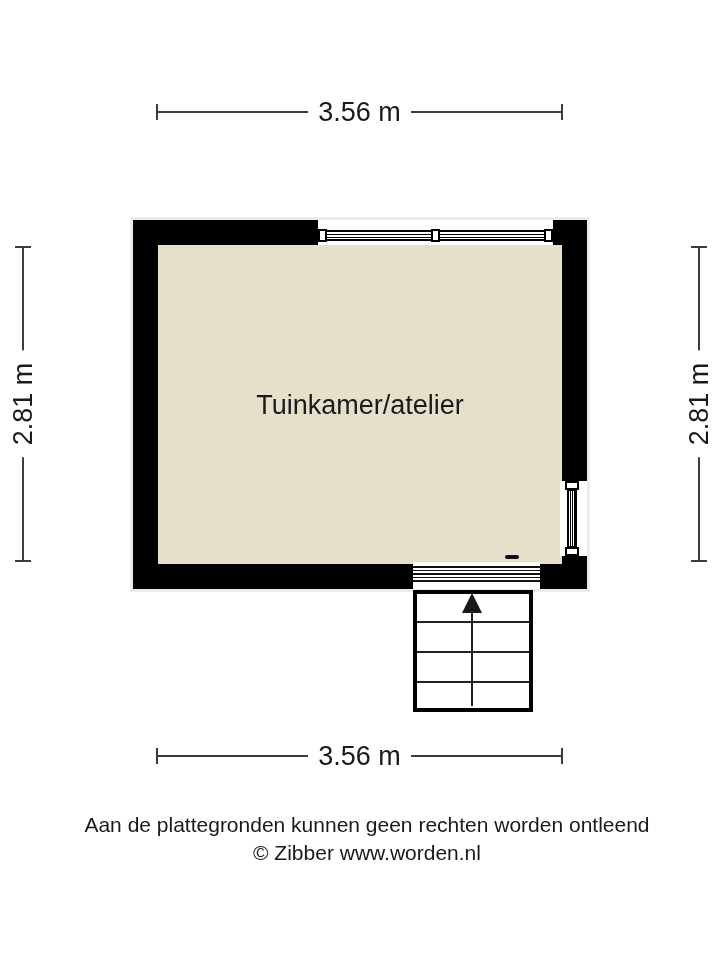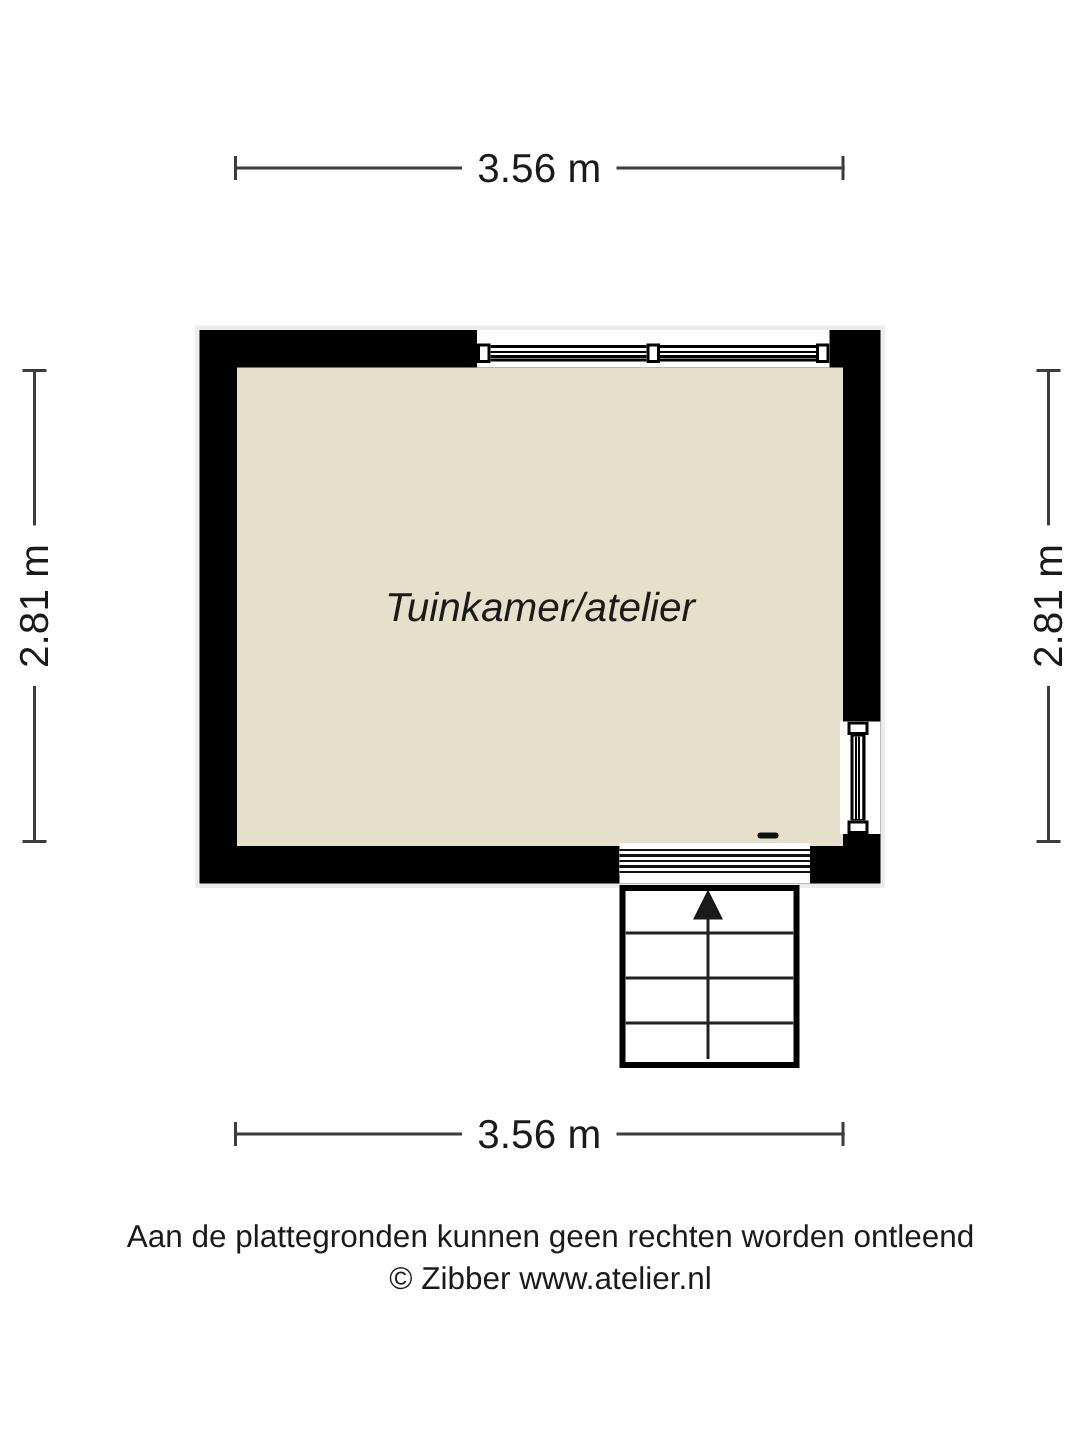--- a/index.html
+++ b/index.html
@@ -26,21 +26,21 @@
   .dim-v{position:absolute;top:246px;height:316px;width:32px;}
   .dim-v .line{position:absolute;top:0;bottom:0;left:14px;width:2px;background:var(--dimension-line);}
   .dim-v .tick{position:absolute;left:7px;width:16px;height:2px;background:var(--dimension-line);}
   .dim-v .tick.t-top{top:0;} .dim-v .tick.t-bottom{bottom:0;}
   .dim-left{left:8px;} .dim-right{left:684px;}
   .dim-v .dim-label{position:absolute;left:15px;top:50%;
     transform:translate(-50%,-50%) rotate(-90deg);padding:0 12px;}
 
   
   .plan{position:absolute;left:133px;top:220px;width:454px;height:369px;
-    background:var(--wall);box-shadow:0 0 0 3px #ececec;font-style:italic;}
+    background:var(--wall);box-shadow:0 0 0 3px #ececec;}
   .floor{position:absolute;left:25px;top:25px;width:404px;height:319px;background:var(--floor);}
   .room-label{position:absolute;left:25px;top:170px;width:404px;text-align:center;
     font-size:27px;color:var(--text);}
 
   
   .window-top{position:absolute;left:185px;top:0;width:235px;height:25px;background:#fff;}
   .window-top .band{position:absolute;left:0;right:0;top:10px;height:11px;
     border:2px solid #000;background:repeating-linear-gradient(to bottom,#fff 0 1.8px,#000 1.8px 3.2px);}
   .win-cap{position:absolute;top:9px;width:9px;height:13px;background:#fff;border:2px solid #000;}
   .window-top .cap-left{left:0;} .window-top .cap-mid{left:113px;} .window-top .cap-right{right:0;}
@@ -132,16 +132,16 @@
 
   <div class="dim-h dim-bottom">
     <div class="line"></div>
     <div class="tick t-left"></div>
     <div class="tick t-right"></div>
     <span class="dim-label">3.56 m</span>
   </div>
 
   <div class="footer">
     <div>Aan de plattegronden kunnen geen rechten worden ontleend</div>
-    <div>© Zibber www.atelier.nl</div>
+    <div>© Zibber www.worden.nl</div>
   </div>
 
 </div>
 
 </body></html>

